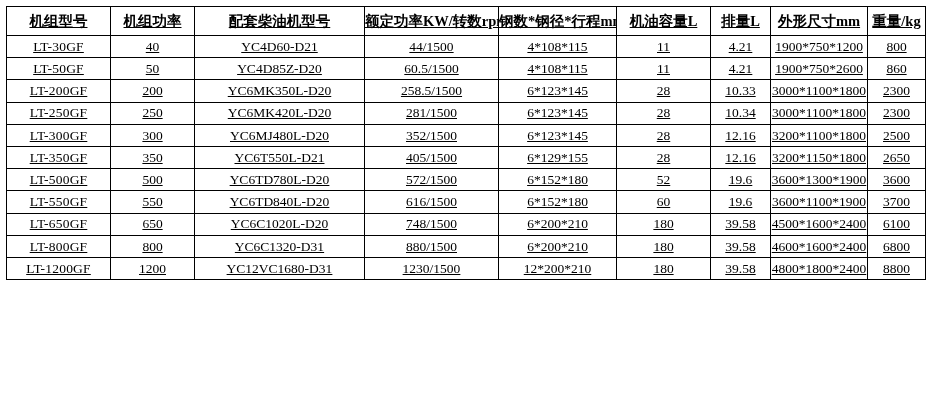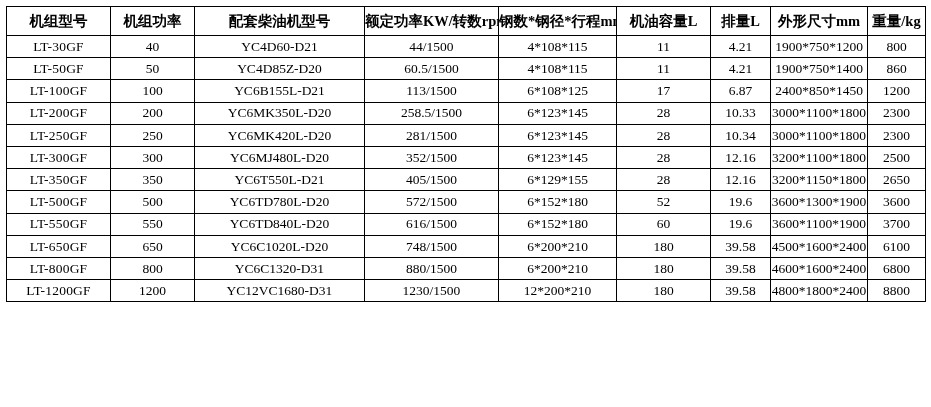--- a/index.html
+++ b/index.html
@@ -12,20 +12,21 @@
     height: 407px;
     font-family: "Liberation Serif", "DejaVu Serif", serif;
     overflow: hidden;
   }
   .spec-table-wrap {
     width: 931px;
     height: 297px;
     box-sizing: border-box;
     padding: 6px 22px 5px 6px;
     background: #ffffff;
+    text-decoration: underline;
   }
   table.spec-table {
     border-collapse: collapse;
     width: 919px;
     table-layout: fixed;
     background: #ffffff;
   }
   table.spec-table td,
   table.spec-table th {
     border: 1px solid #000000;
@@ -102,33 +103,22 @@
         <td>800</td>
       </tr>
       <tr>
         <td class="model">LT-50GF</td>
         <td>50</td>
         <td>YC4D85Z-D20</td>
         <td>60.5/1500</td>
         <td>4*108*115</td>
         <td>11</td>
         <td>4.21</td>
-        <td>1900*750*1400</td>
+        <td>1900*750*2600</td>
         <td>860</td>
-      </tr>
-      <tr>
-        <td class="model">LT-100GF</td>
-        <td>100</td>
-        <td>YC6B155L-D21</td>
-        <td>113/1500</td>
-        <td>6*108*125</td>
-        <td>17</td>
-        <td>6.87</td>
-        <td>2400*850*1450</td>
-        <td>1200</td>
       </tr>
       <tr>
         <td class="model">LT-200GF</td>
         <td>200</td>
         <td>YC6MK350L-D20</td>
         <td>258.5/1500</td>
         <td>6*123*145</td>
         <td>28</td>
         <td>10.33</td>
         <td>3000*1100*1800</td>

